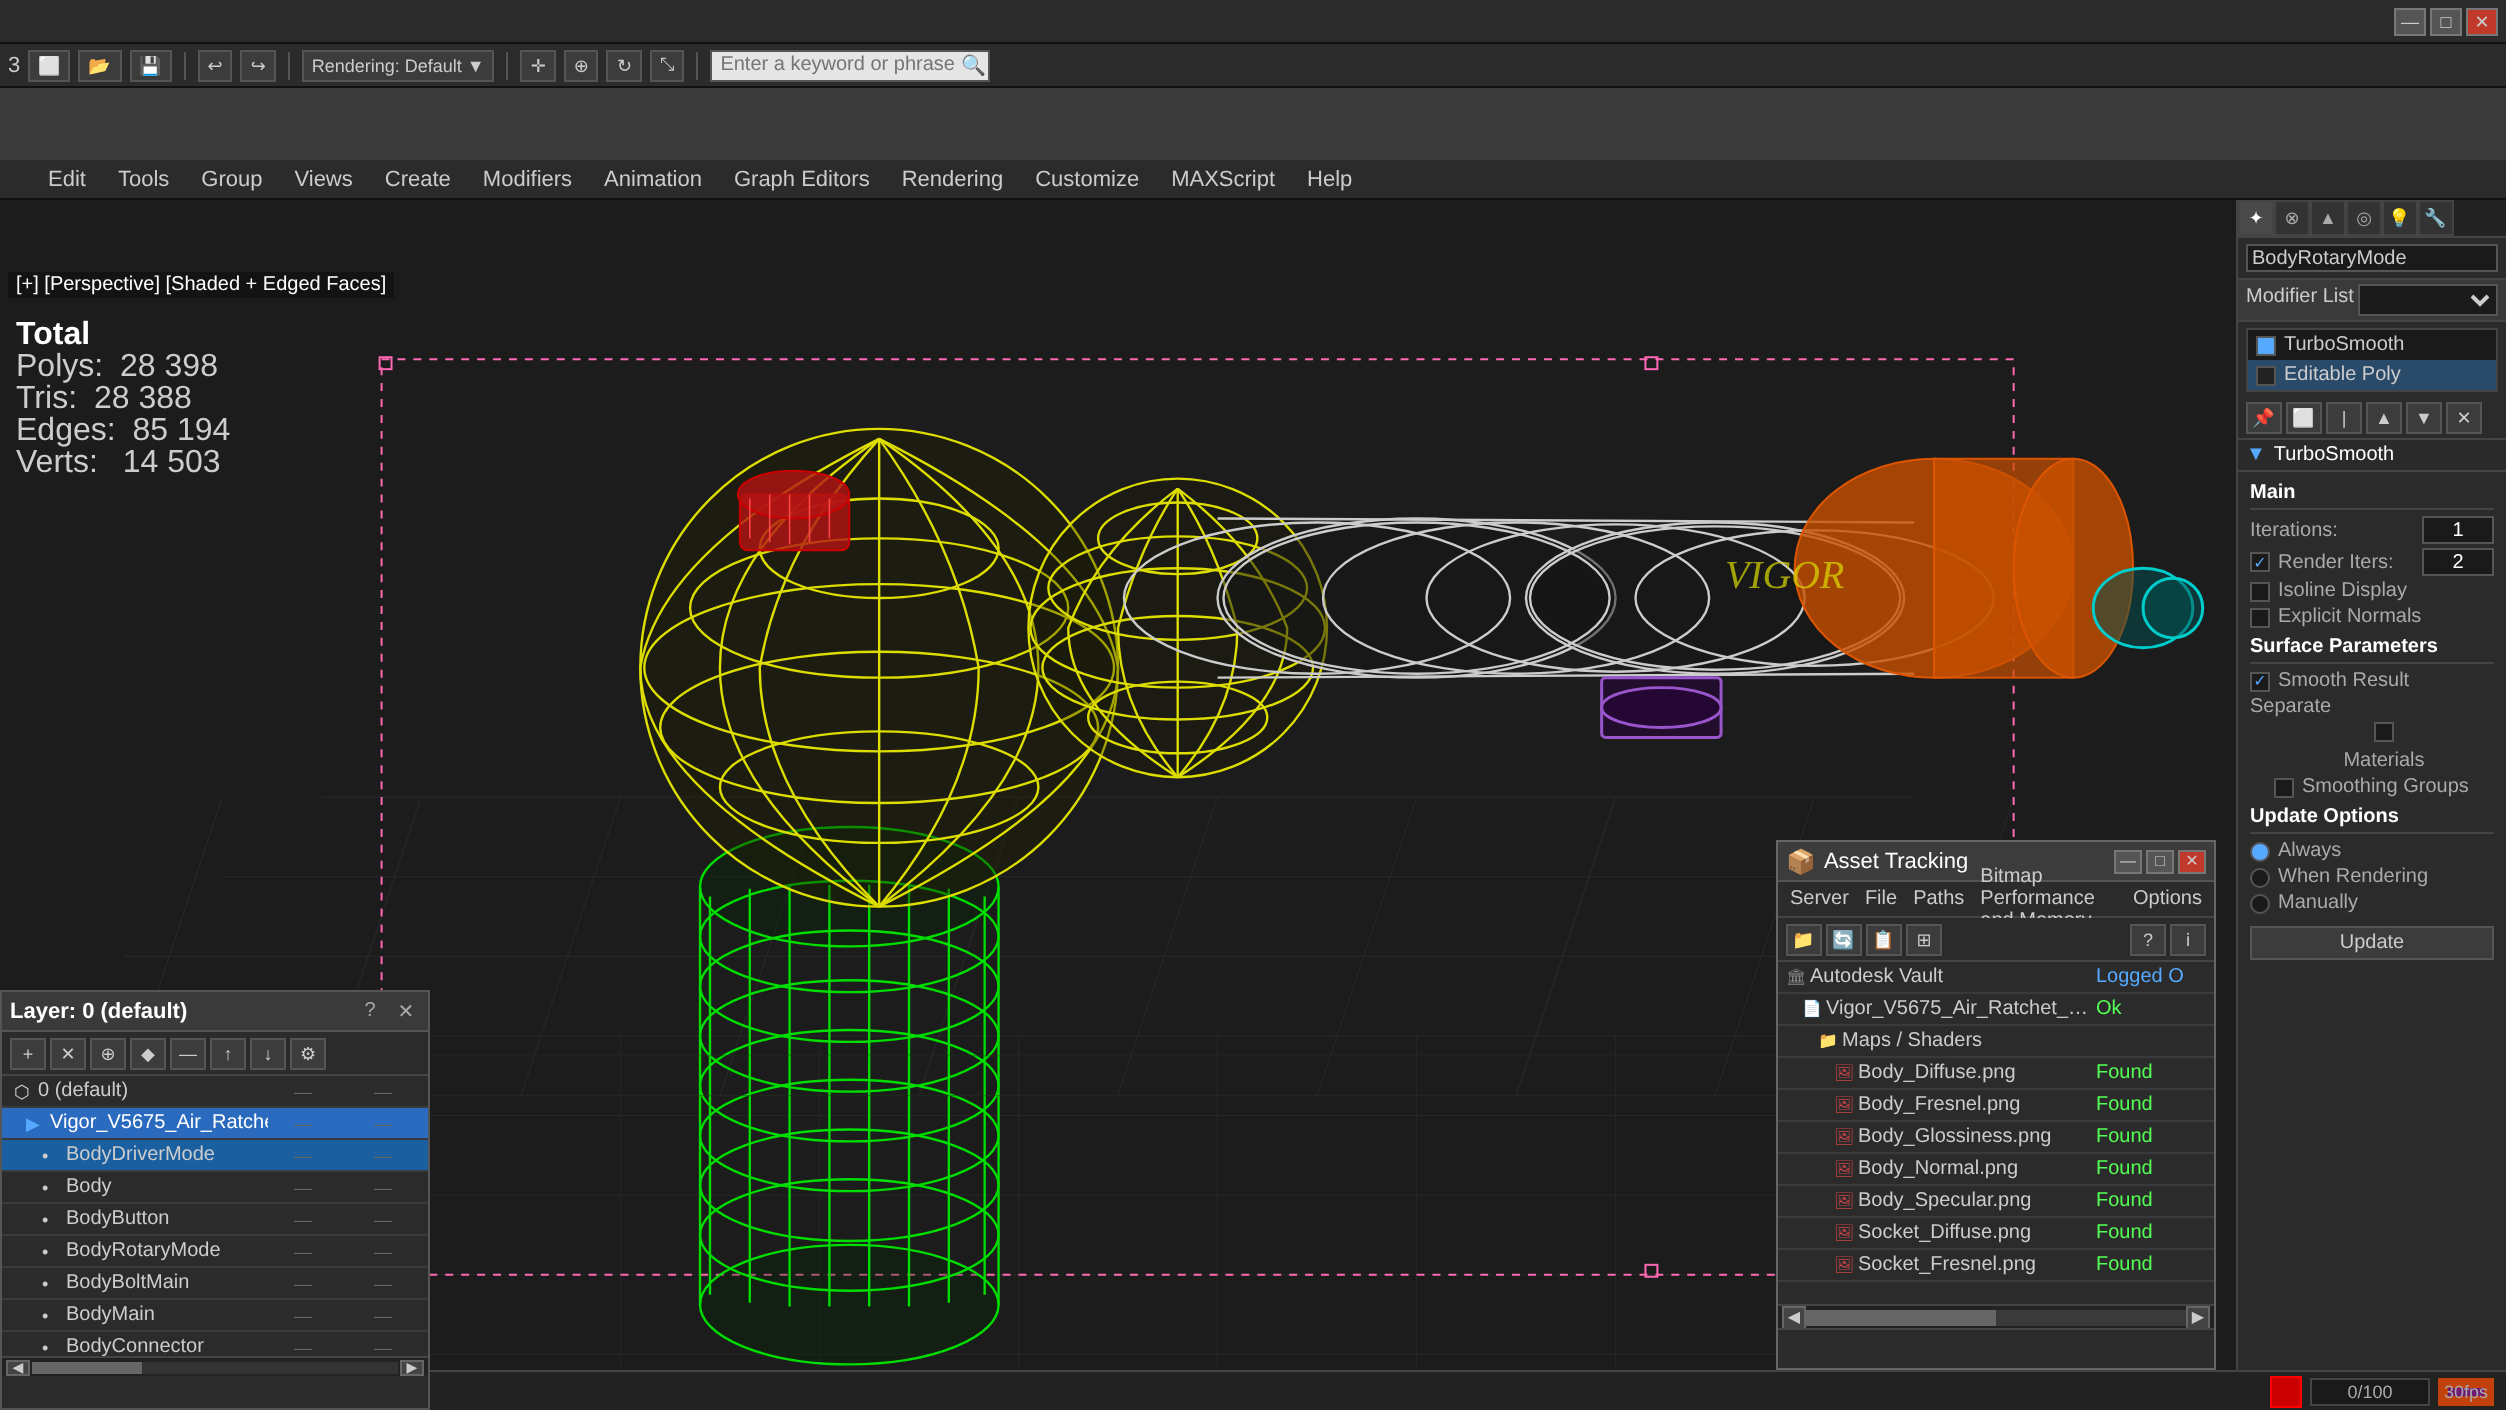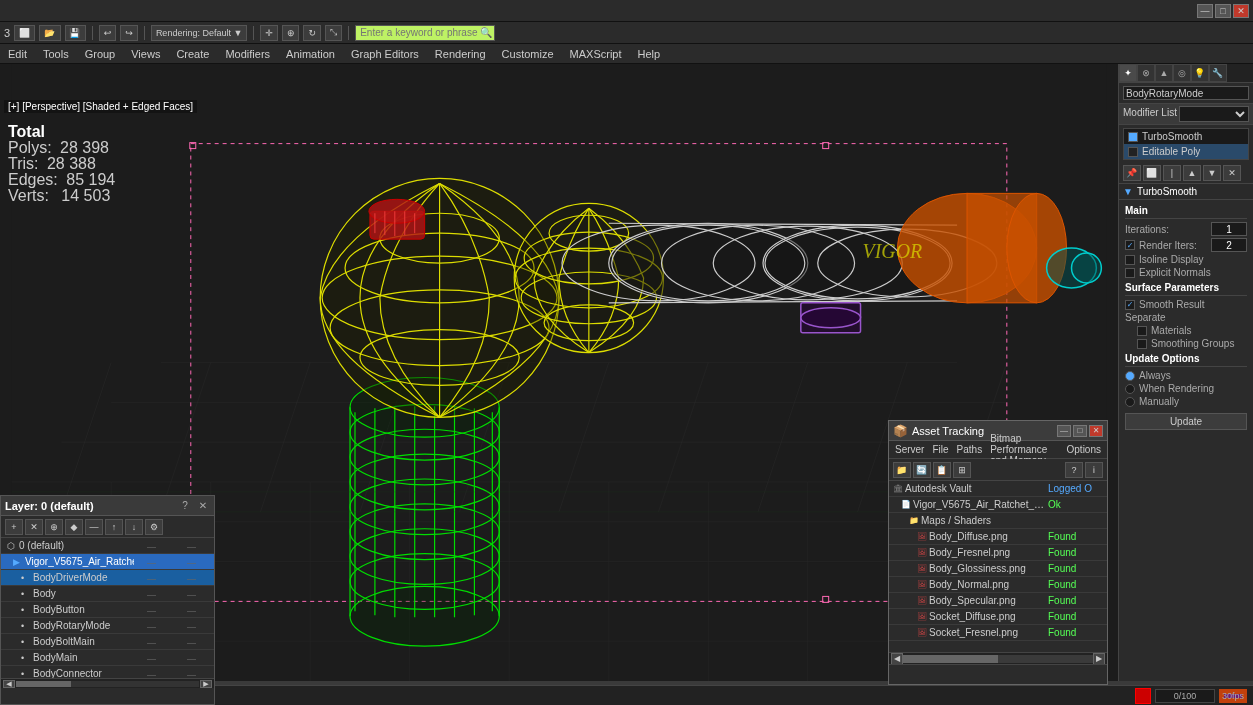--- a/index.html
+++ b/index.html
@@ -52,22 +52,23 @@
       cursor: pointer;
     }
     .win-btn.close { background: #c0392b; }
 
     
     #menu-bar {
       display: flex; align-items: center;
       background: #2b2b2b;
       height: 20px;
       border-bottom: 1px solid #111;
-      padding: 0 4px;
+      padding: 0 20px;
       gap: 8px;
+      margin-top: 36px;
     }
     .menu-item {
       color: #ccc; font-size: 11px; cursor: pointer; padding: 1px 4px;
     }
 
     
     #main-layout {
       display: flex;
       height: calc(705px - 88px);
       position: relative;
@@ -312,21 +313,21 @@
   <button class="toolbar-btn">↪</button>
   <div class="toolbar-sep"></div>
   <button class="toolbar-btn">Rendering: Default ▼</button>
   <div class="toolbar-sep"></div>
   <button class="toolbar-btn">✛</button>
   <button class="toolbar-btn">⊕</button>
   <button class="toolbar-btn">↻</button>
   <button class="toolbar-btn">⤡</button>
   <div class="toolbar-sep"></div>
   <div style="position:relative; display:flex; align-items:center;">
-    <input type="text" style="background: #bef264; border: 1px solid rgb(85, 85, 85); color: rgb(102, 102, 102); height: 16px; width: 140px; font-size: 10px; padding: 0px 4px;" placeholder="Enter a keyword or phrase">
+    <input type="text" style="background: #e5e5e5; border: 1px solid rgb(85, 85, 85); color: rgb(102, 102, 102); height: 16px; width: 140px; font-size: 10px; padding: 0px 4px;" placeholder="Enter a keyword or phrase">
     <button style="position:absolute;right:2px; background:none; border:none; color:#aaa; font-size:10px; cursor:pointer;">🔍</button>
   </div>
 </div>
 
 <div id="menu-bar">
   <span class="menu-item">Edit</span>
   <span class="menu-item">Tools</span>
   <span class="menu-item">Group</span>
   <span class="menu-item">Views</span>
   <span class="menu-item">Create</span>
@@ -600,21 +601,21 @@
 
       <div class="param-checkbox-row">
         <div class="param-checkbox">
             <span class="checked-mark">✓</span>
           </div>
         <span class="param-label">Smooth Result</span>
       </div>
 
       <div class="param-label" style="margin-bottom:2px;">Separate</div>
 
-      <div class="param-checkbox-row" style="margin-left:12px;">
+      <div class="param-checkbox-row" style="margin-left:12px;flex-direction:column;">
         <div class="param-checkbox"></div>
         <span class="param-label">Materials</span>
       </div>
 
       <div class="param-checkbox-row" style="margin-left:12px;">
         <div class="param-checkbox"></div>
         <span class="param-label">Smoothing Groups</span>
       </div>
 
       <div class="param-header">Update Options</div>

